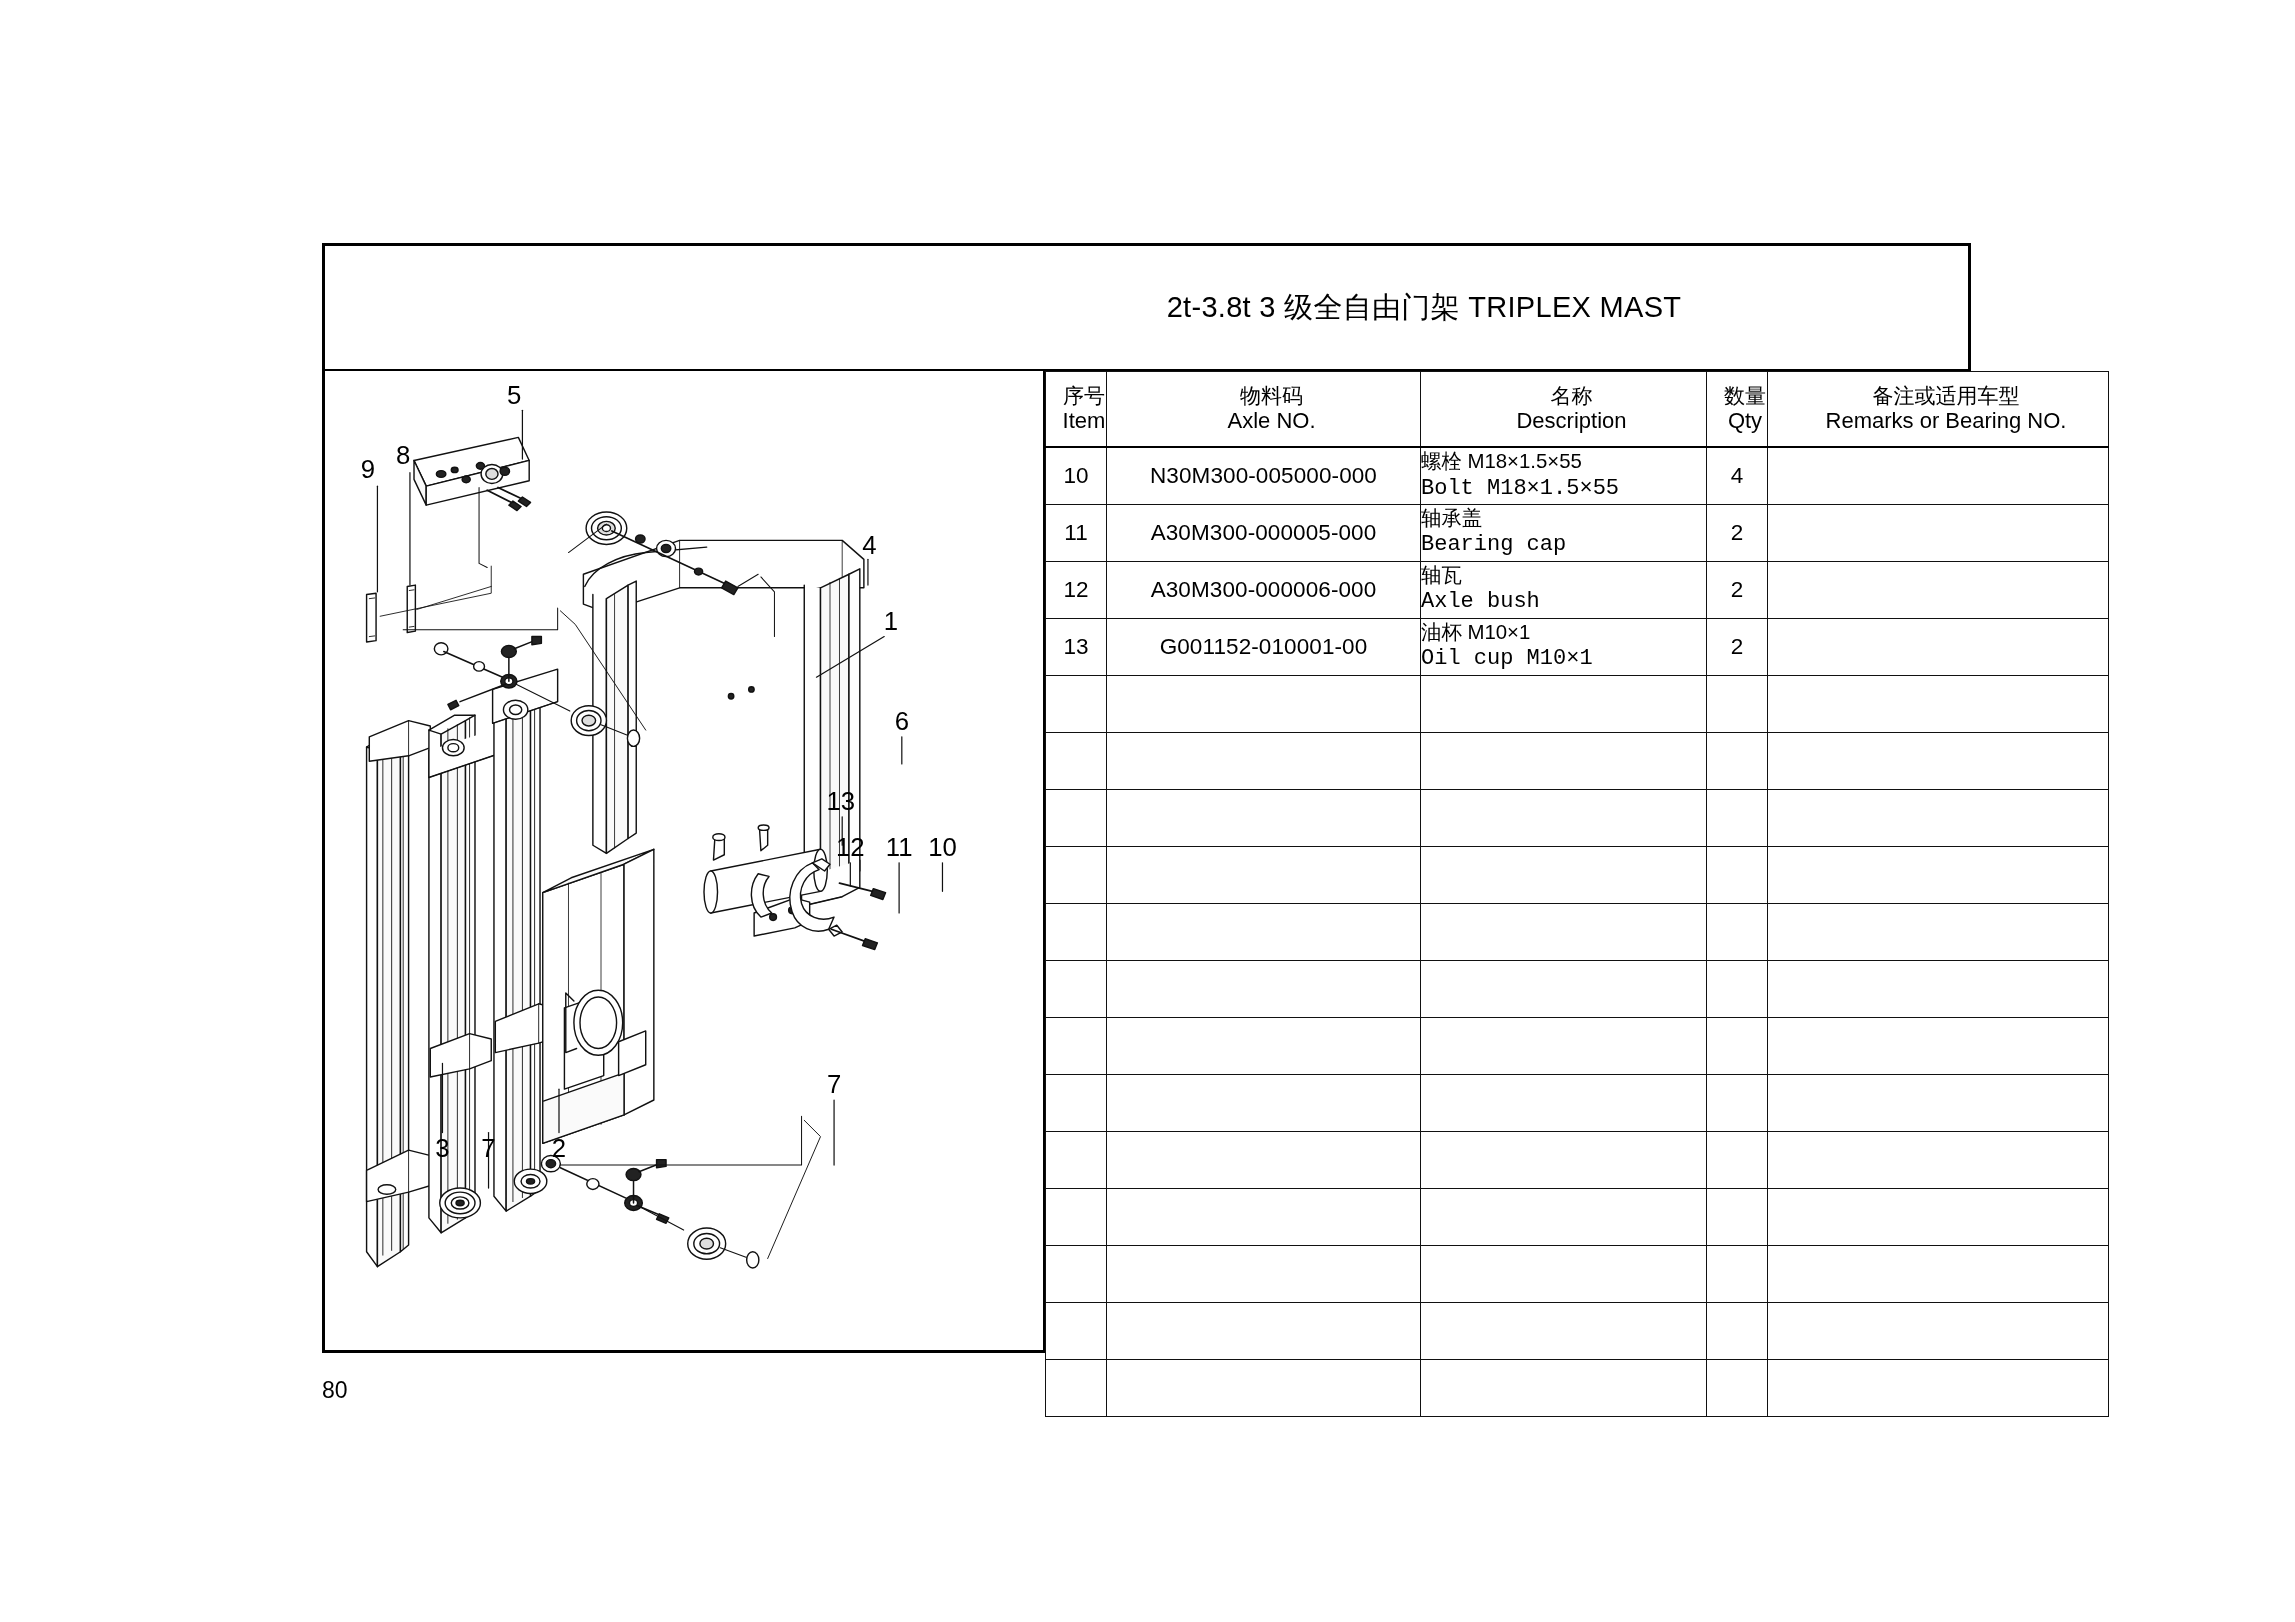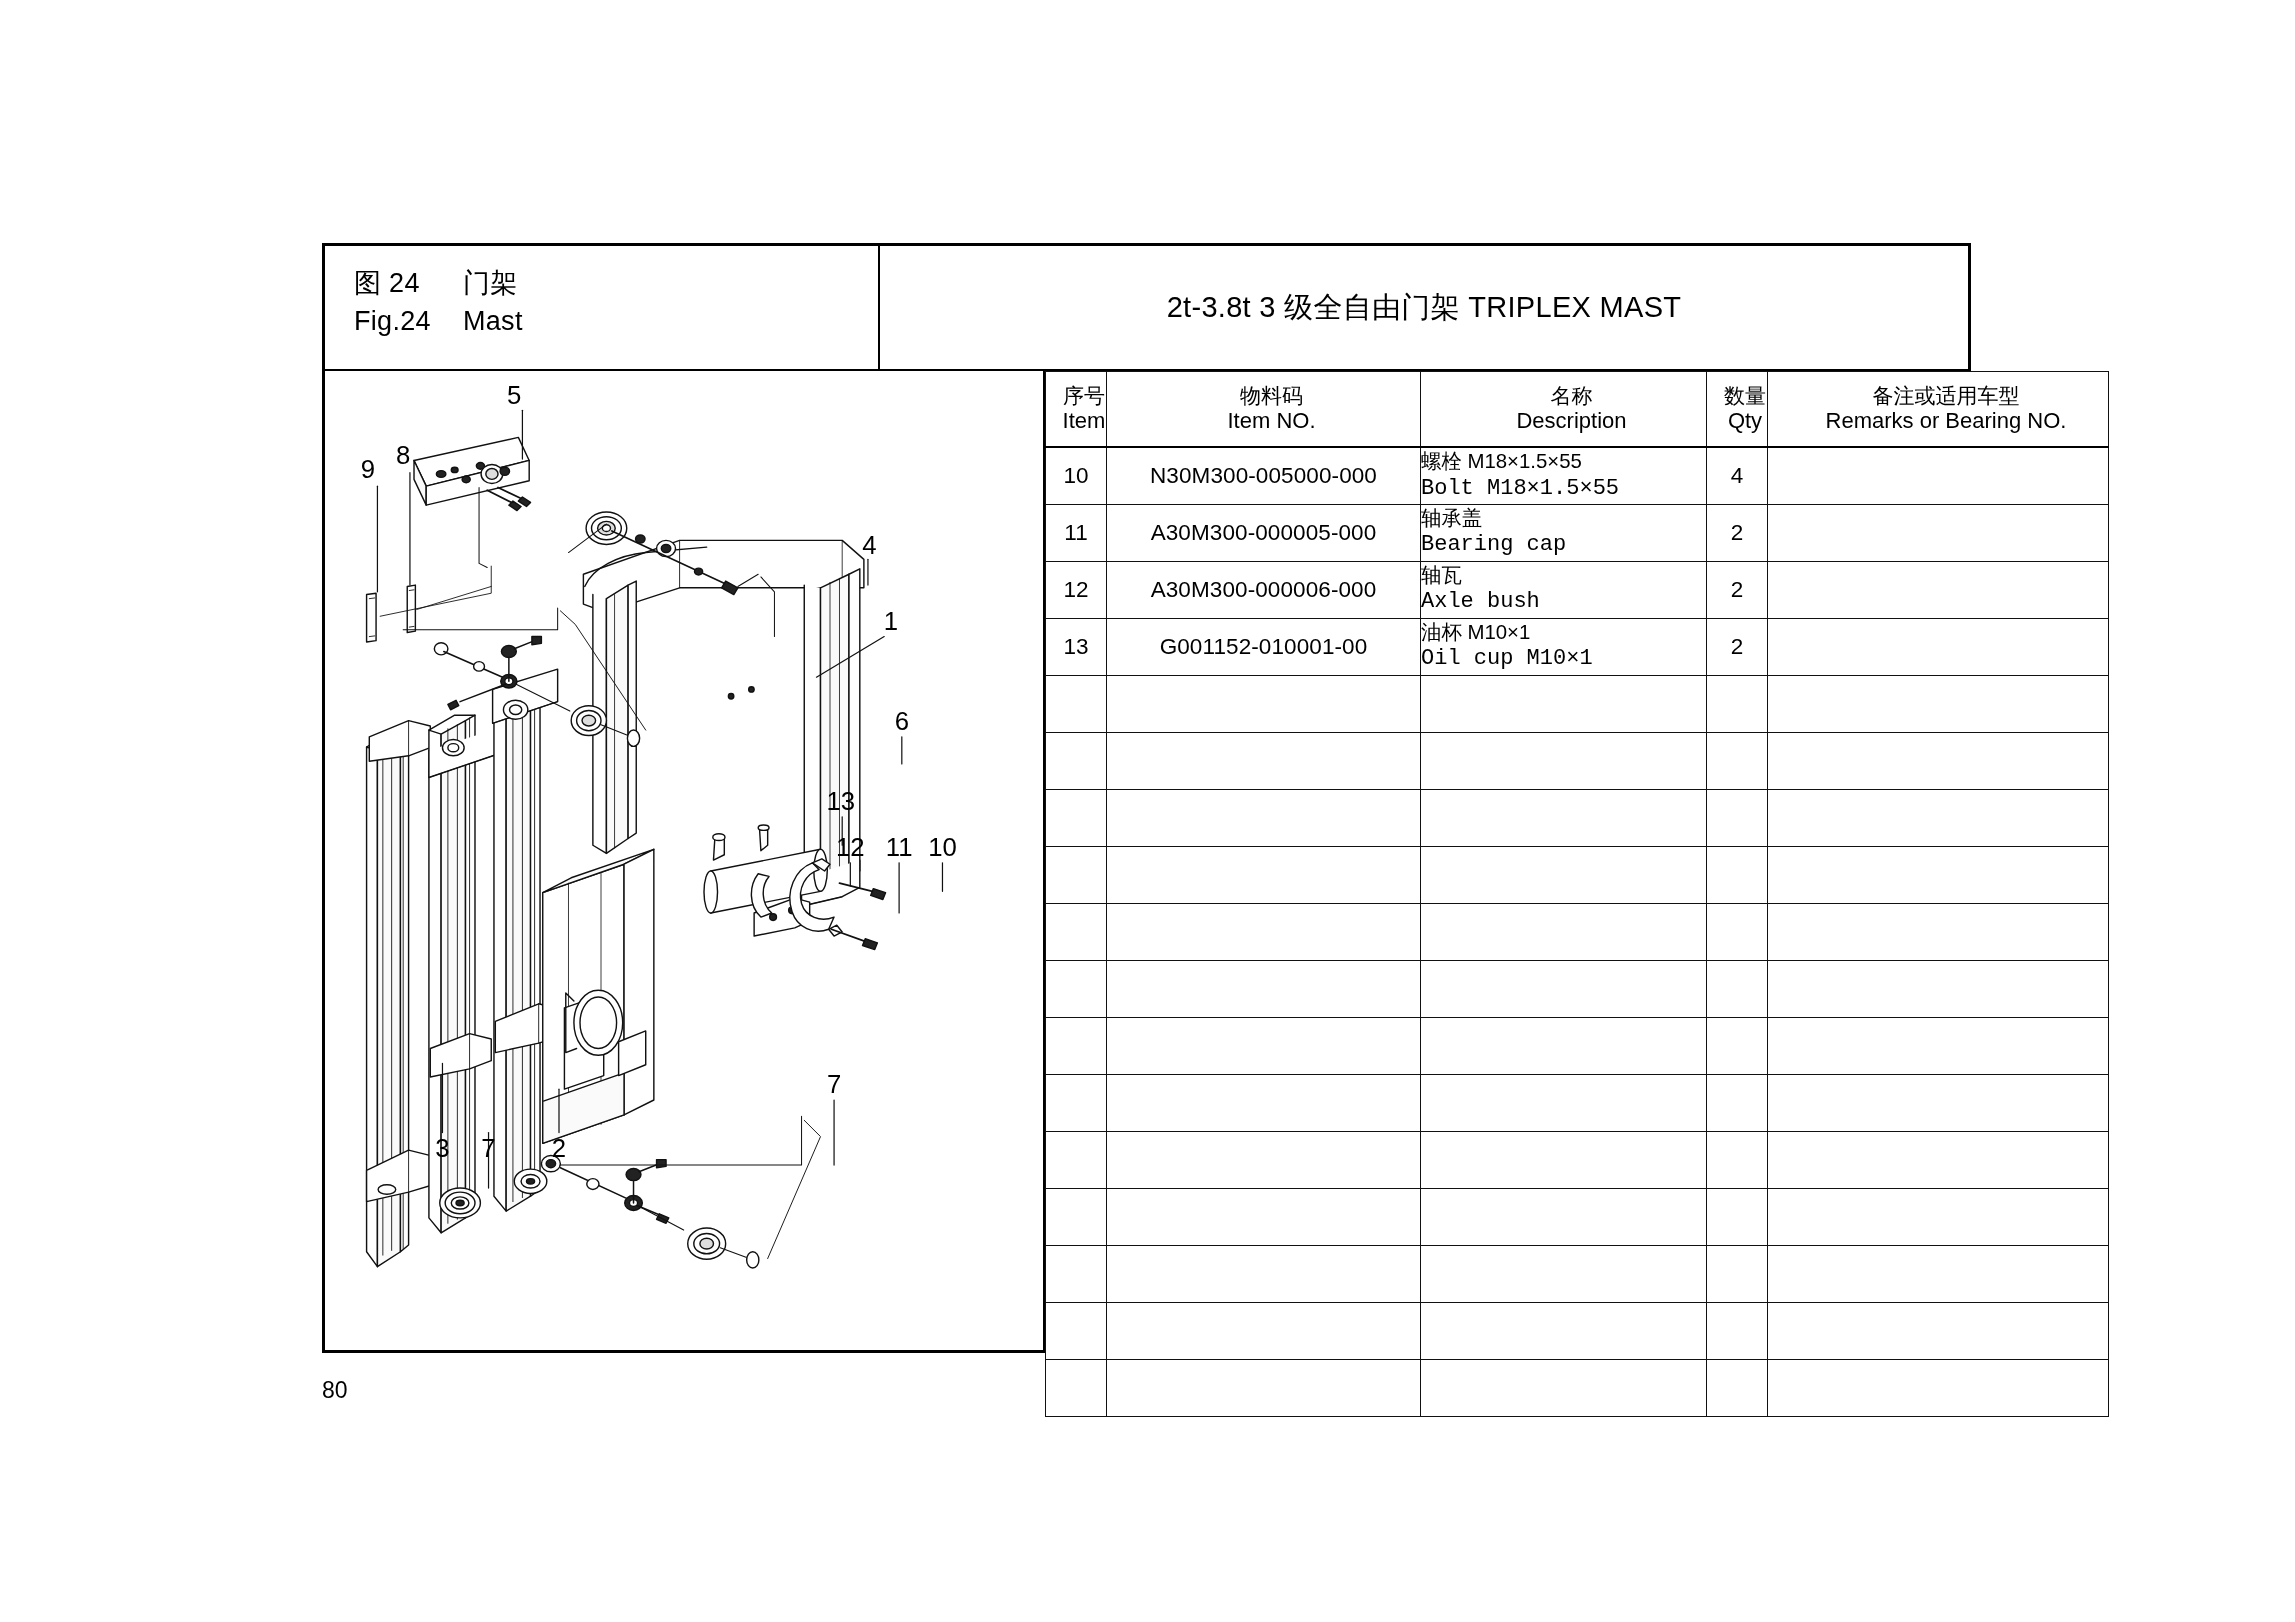--- a/index.html
+++ b/index.html
@@ -176,30 +176,20 @@
     fill: #000000;
   }
 </style>
 </head>
 <body>
 
 <div id="sheet-frame">
 
   <div id="header-band">
 
-    <div id="title-block">
-      <div class="title-row">
-        <span class="title-key">图 24</span>
-        <span class="title-val">门架</span>
-      </div>
-      <div class="title-row">
-        <span class="title-key">Fig.24</span>
-        <span class="title-val">Mast</span>
-      </div>
-    </div>
 
     <div id="assembly-title">2t-3.8t    3 级全自由门架   TRIPLEX MAST</div>
   </div>
 
   <div id="body-area">
 
     <div id="drawing-pane">
       <svg id="drawing-svg" viewBox="0 0 1053 1445" preserveAspectRatio="xMidYMid meet">
         <g fill="none" stroke="#111" stroke-width="2.1" stroke-linejoin="round" stroke-linecap="round">
 
@@ -482,21 +472,21 @@
             <col class="c-remark">
         </colgroup>
         <thead>
           <tr>
             <th>
               <span class="cn">序号</span>
               <span class="en">Item</span>
             </th>
             <th>
               <span class="cn">物料码</span>
-              <span class="en">Item NO.</span>
+              <span class="en">Axle NO.</span>
             </th>
             <th>
               <span class="cn">名称</span>
               <span class="en">Description</span>
             </th>
             <th>
               <span class="cn">数量</span>
               <span class="en">Qty</span>
             </th>
             <th>

